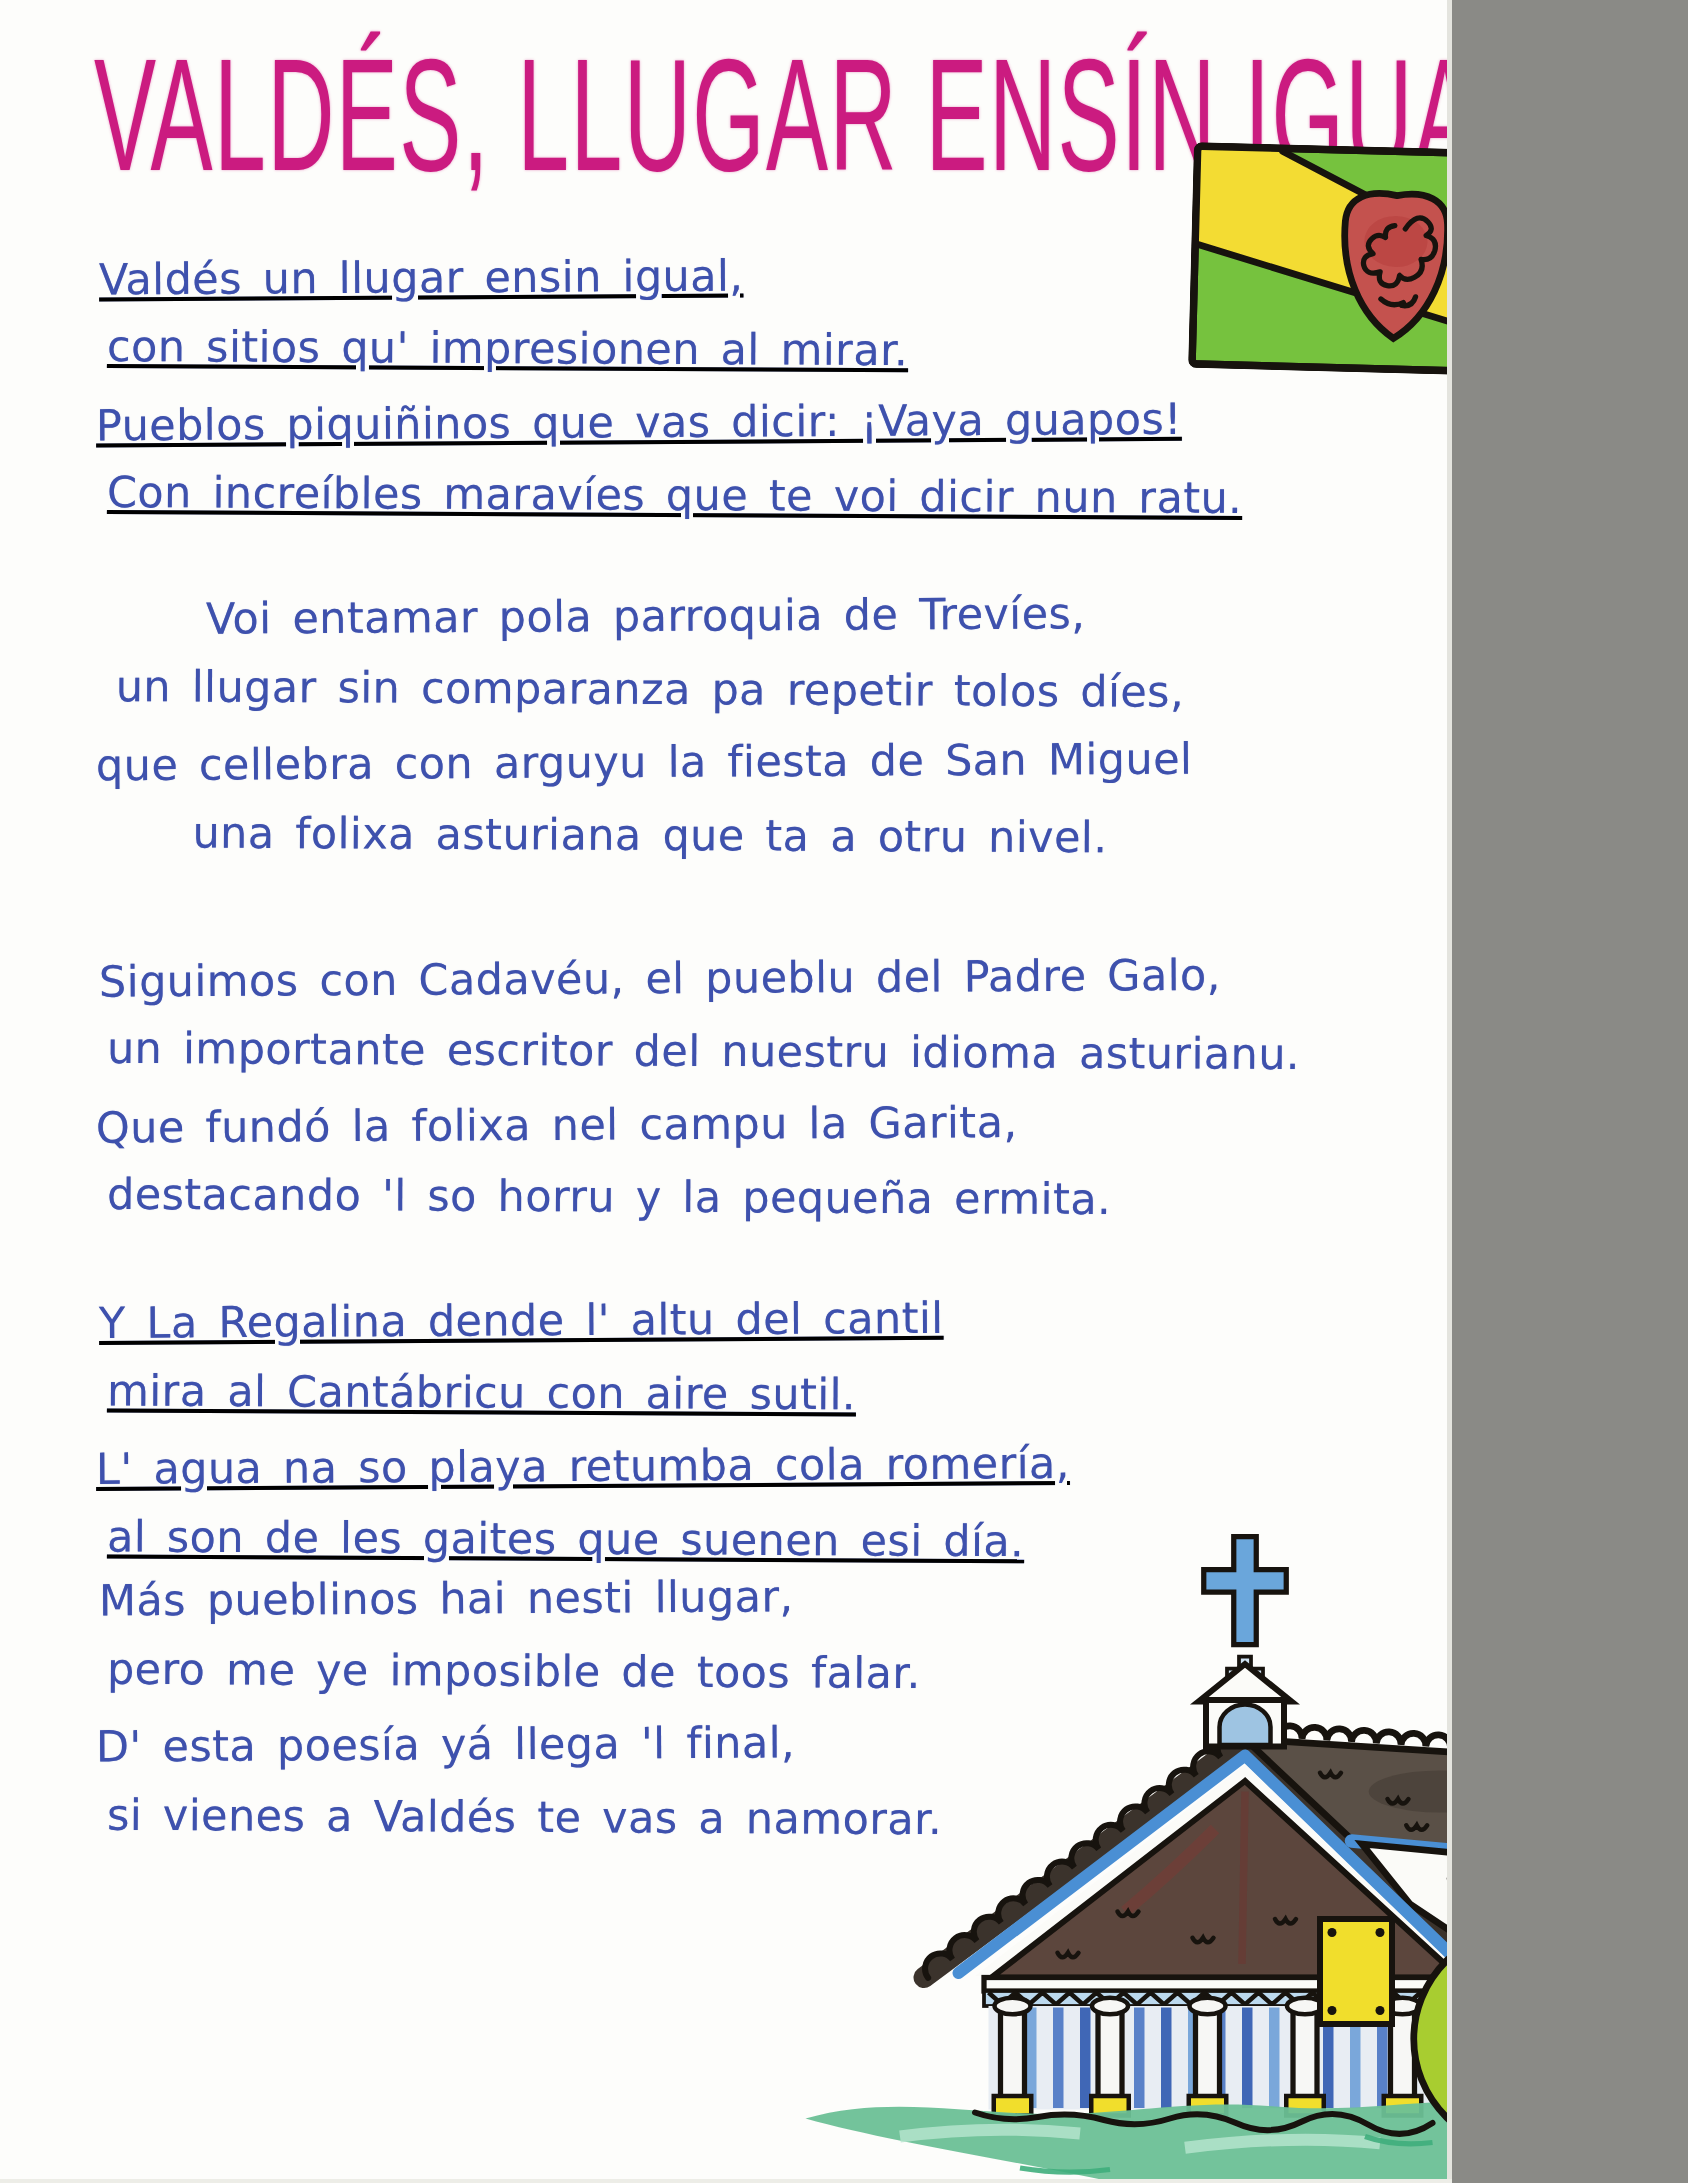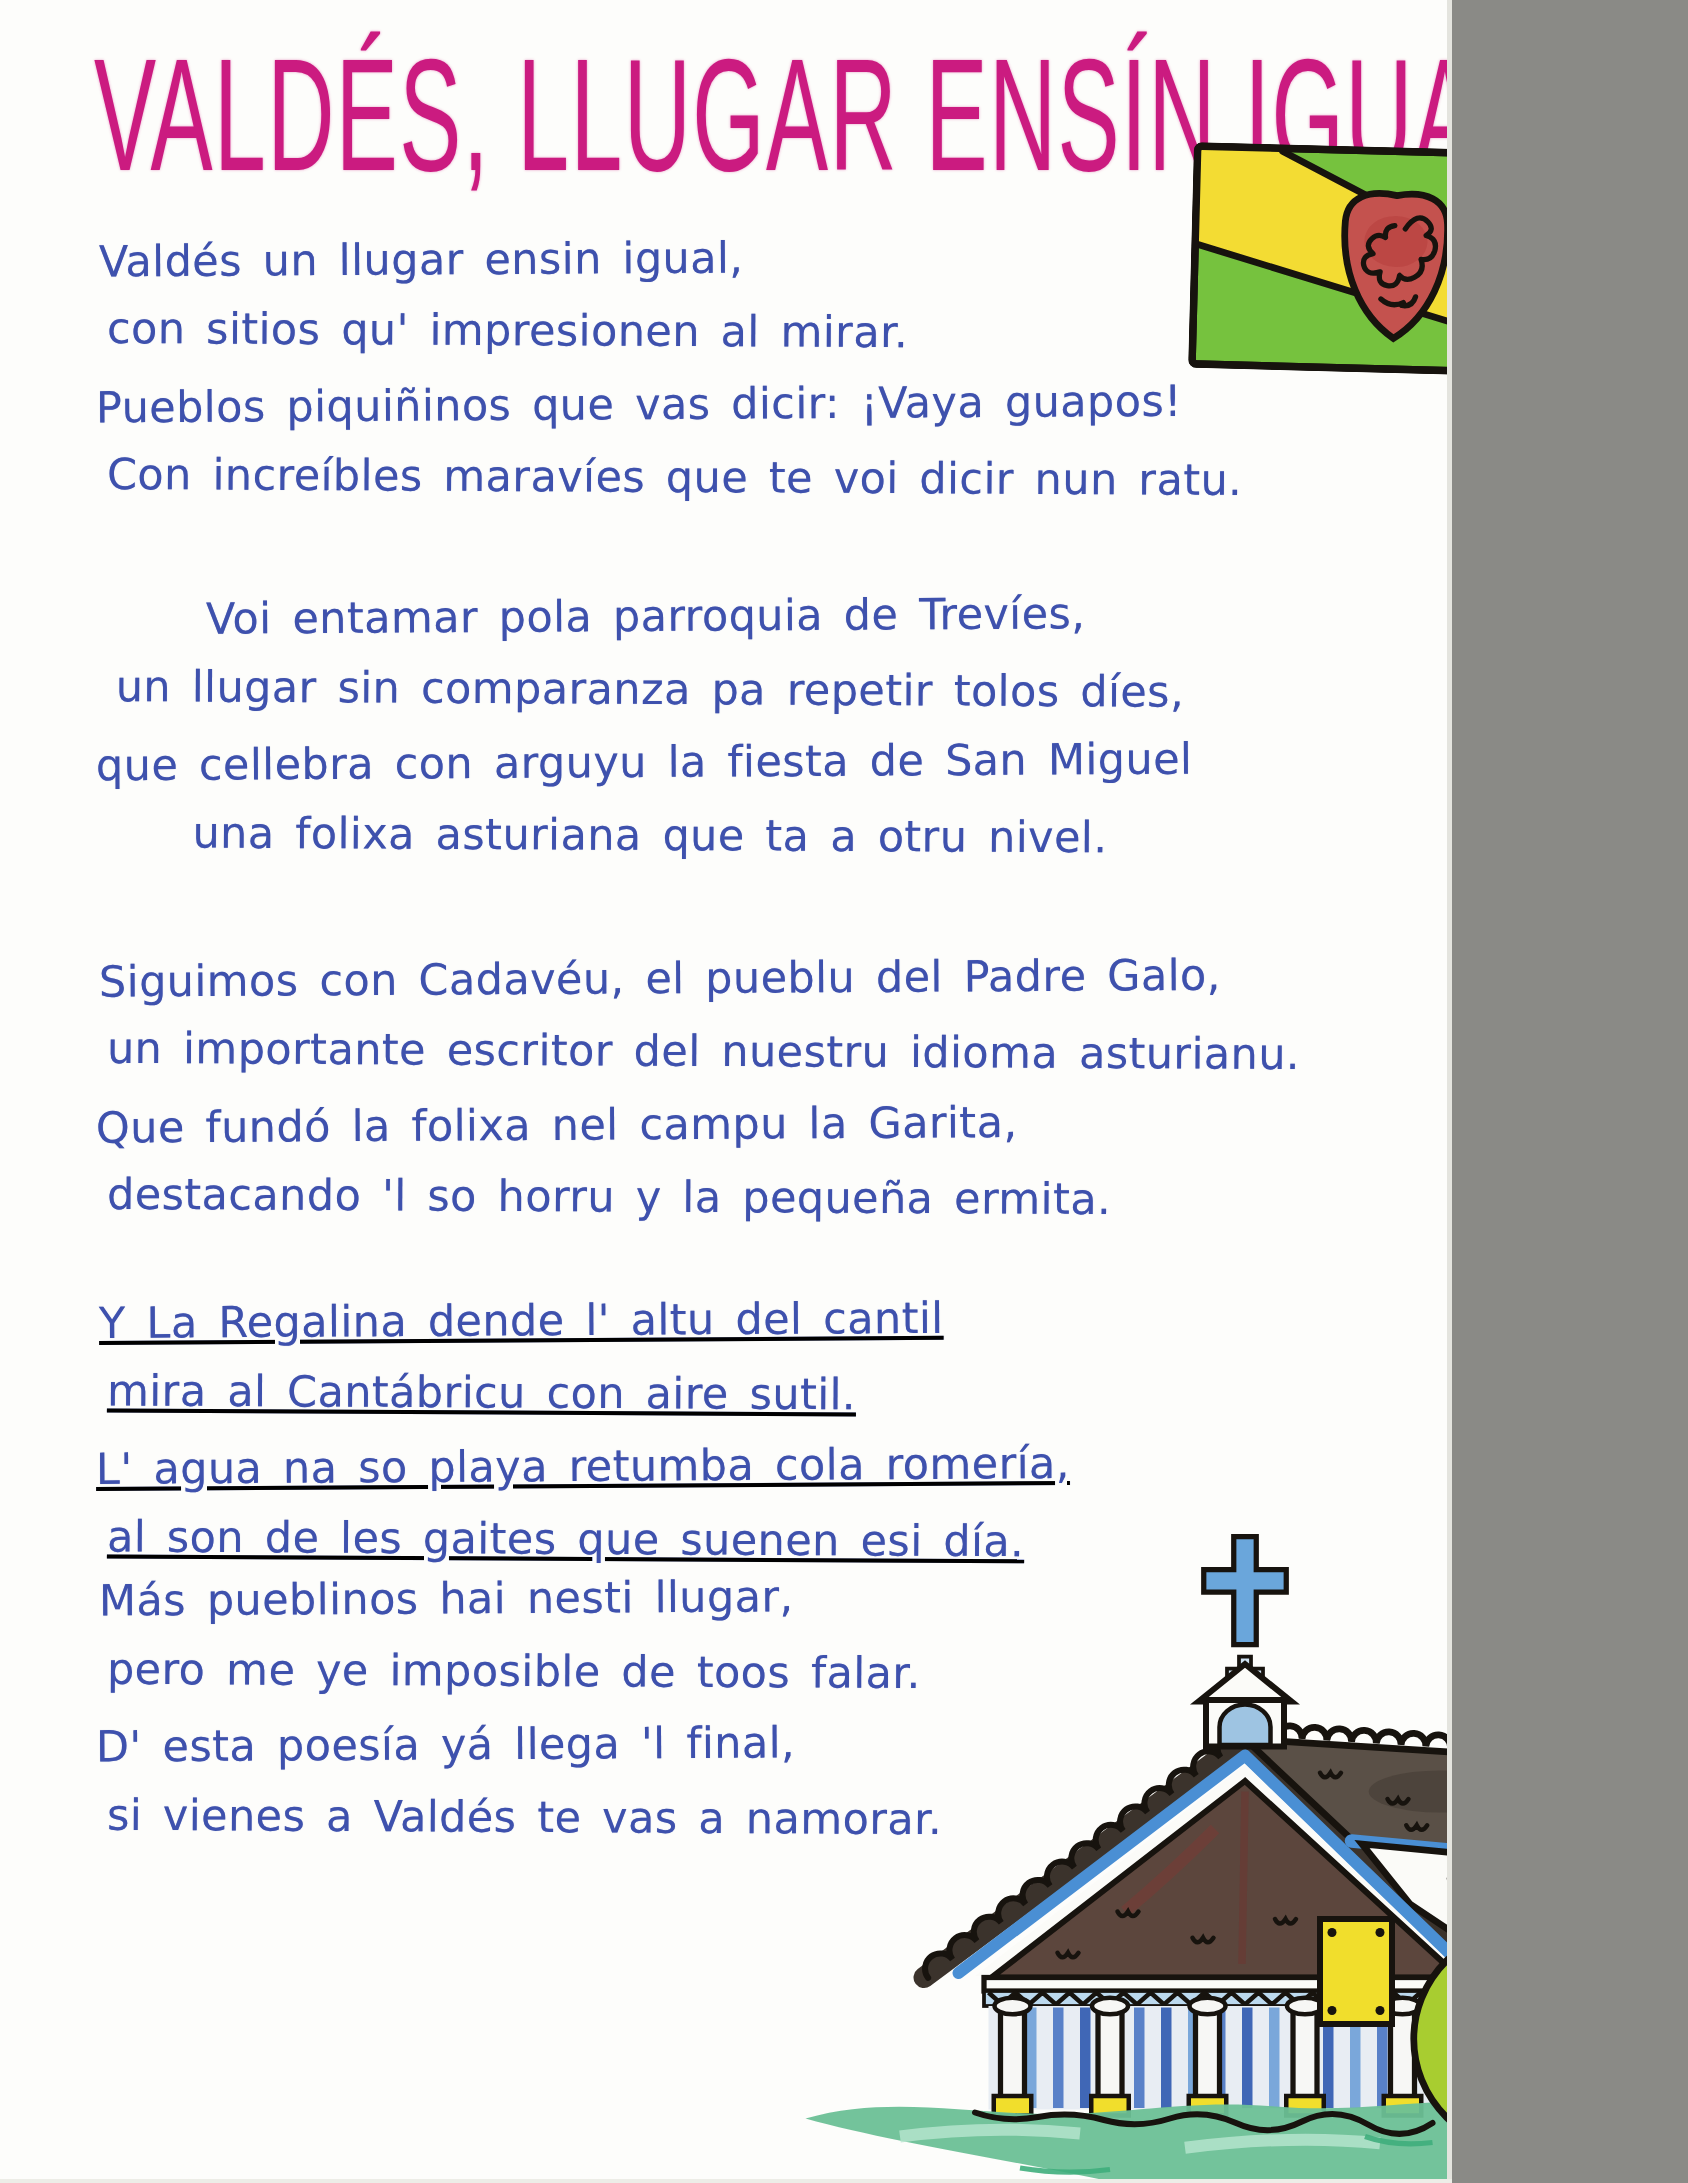--- a/index.html
+++ b/index.html
@@ -22,21 +22,21 @@
     font-size:99px;
     letter-spacing:1.5px;
     color:var(--title-color,#cb1b80);
     text-shadow:0 0 2.2px rgba(203,27,128,.45);
     transform:scale(.94,1.62);
     transform-origin:0 0;
   }
 
   
   .stanza{position:absolute;left:99px;}
-  .s1{top:222px;} .s2{top:580px;text-align:center;} .s3{top:942px;} .s4{top:1284px;text-decoration:underline;} .s5{top:1562px;}
+  .s1{top:240px;text-decoration:underline;} .s2{top:580px;text-align:center;} .s3{top:942px;} .s4{top:1284px;text-decoration:underline;} .s5{top:1562px;}
   .line{
     white-space:nowrap;
     font-size:43px;
     line-height:73px;
     letter-spacing:0.4px;
     word-spacing:6.7px;
     color:var(--ink,#3e51ad);
     text-shadow:0 0 0.7px rgba(62,81,173,.55);
   }
   .line:nth-child(odd){transform:rotate(-.35deg);}

